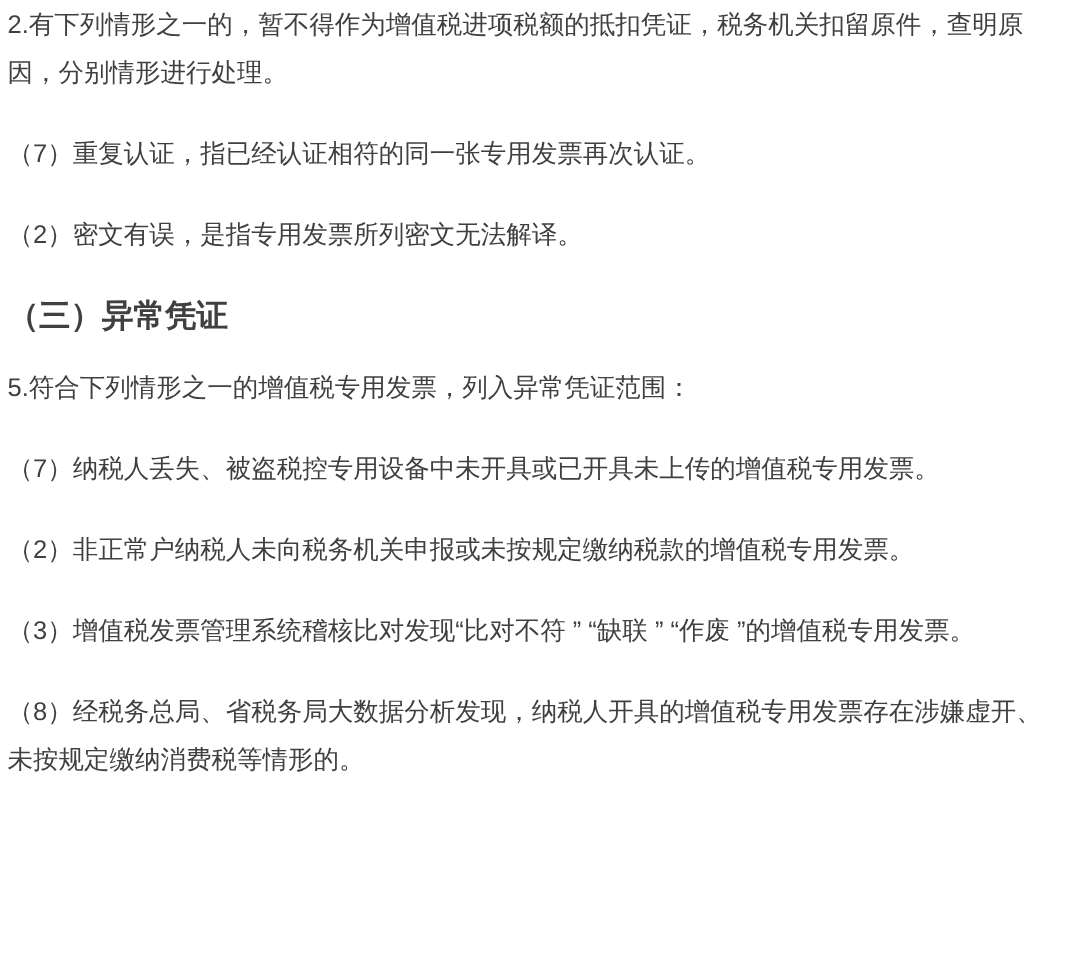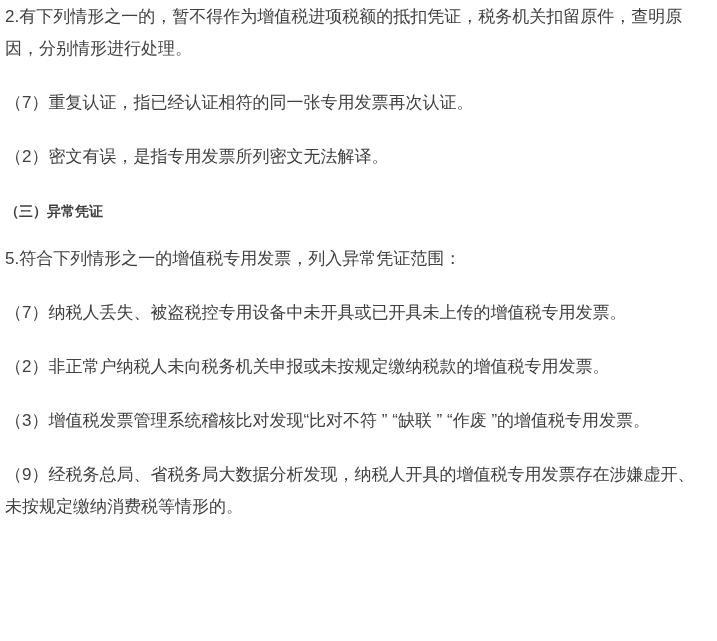--- a/index.html
+++ b/index.html
@@ -23,21 +23,21 @@
     line-height: 32px;
     font-weight: normal;
   }
   .ln {
     display: block;
     white-space: nowrap;
   }
   .heading {
     margin: 0 0 16px 0;
     line-height: 32px;
-    font-size: 14px;
+    font-size: 21px;
     font-weight: bold;
     color: #404040;
   }
 </style>
 </head>
 <body>
 
 <main class="doc">
 
   <p class="para">
@@ -67,17 +67,17 @@
 
   <p class="para">
     <span class="ln">（2）非正常户纳税人未向税务机关申报或未按规定缴纳税款的增值税专用发票。</span>
   </p>
 
   <p class="para">
     <span class="ln">（3）增值税发票管理系统稽核比对发现“比对不符 ” “缺联 ” “作废 ”的增值税专用发票。</span>
   </p>
 
   <p class="para">
-    <span class="ln">（9）经税务总局、省税务局大数据分析发现，纳税人开具的增值税专用发票存在涉嫌虚开、</span>
+    <span class="ln">（8）经税务总局、省税务局大数据分析发现，纳税人开具的增值税专用发票存在涉嫌虚开、</span>
     <span class="ln">未按规定缴纳消费税等情形的。</span>
   </p>
 
 </main>
 
 </body></html>

